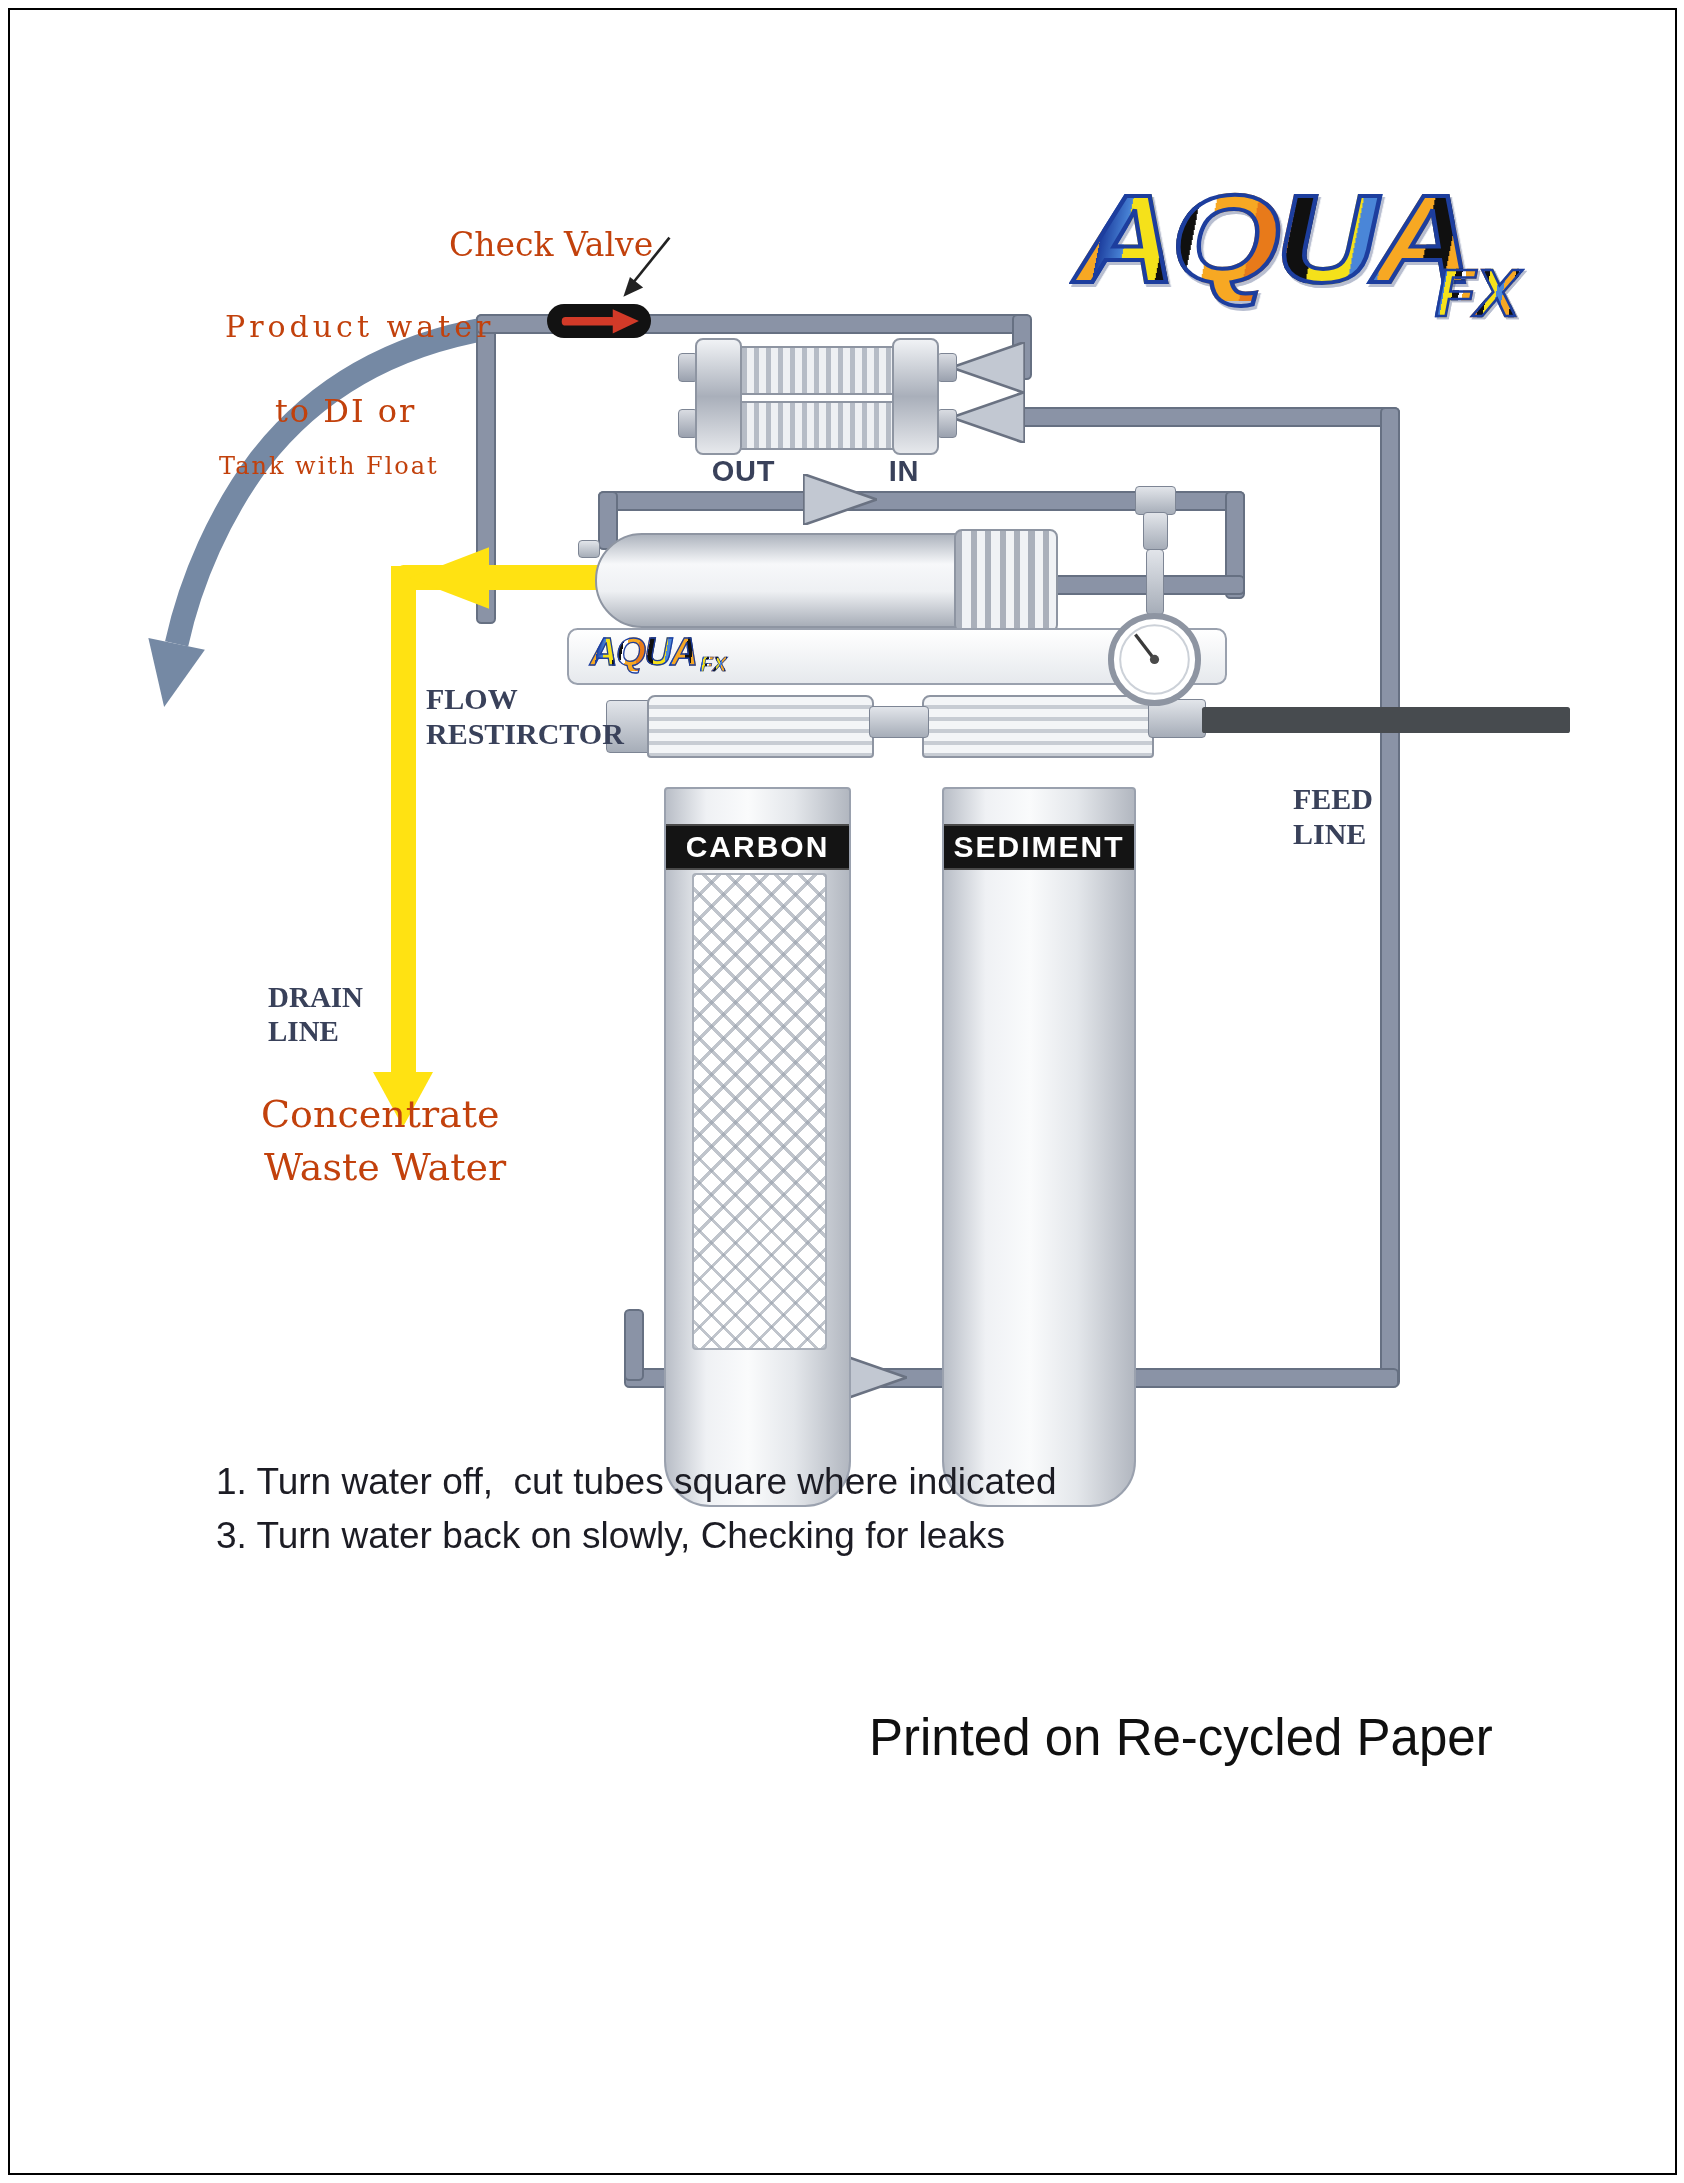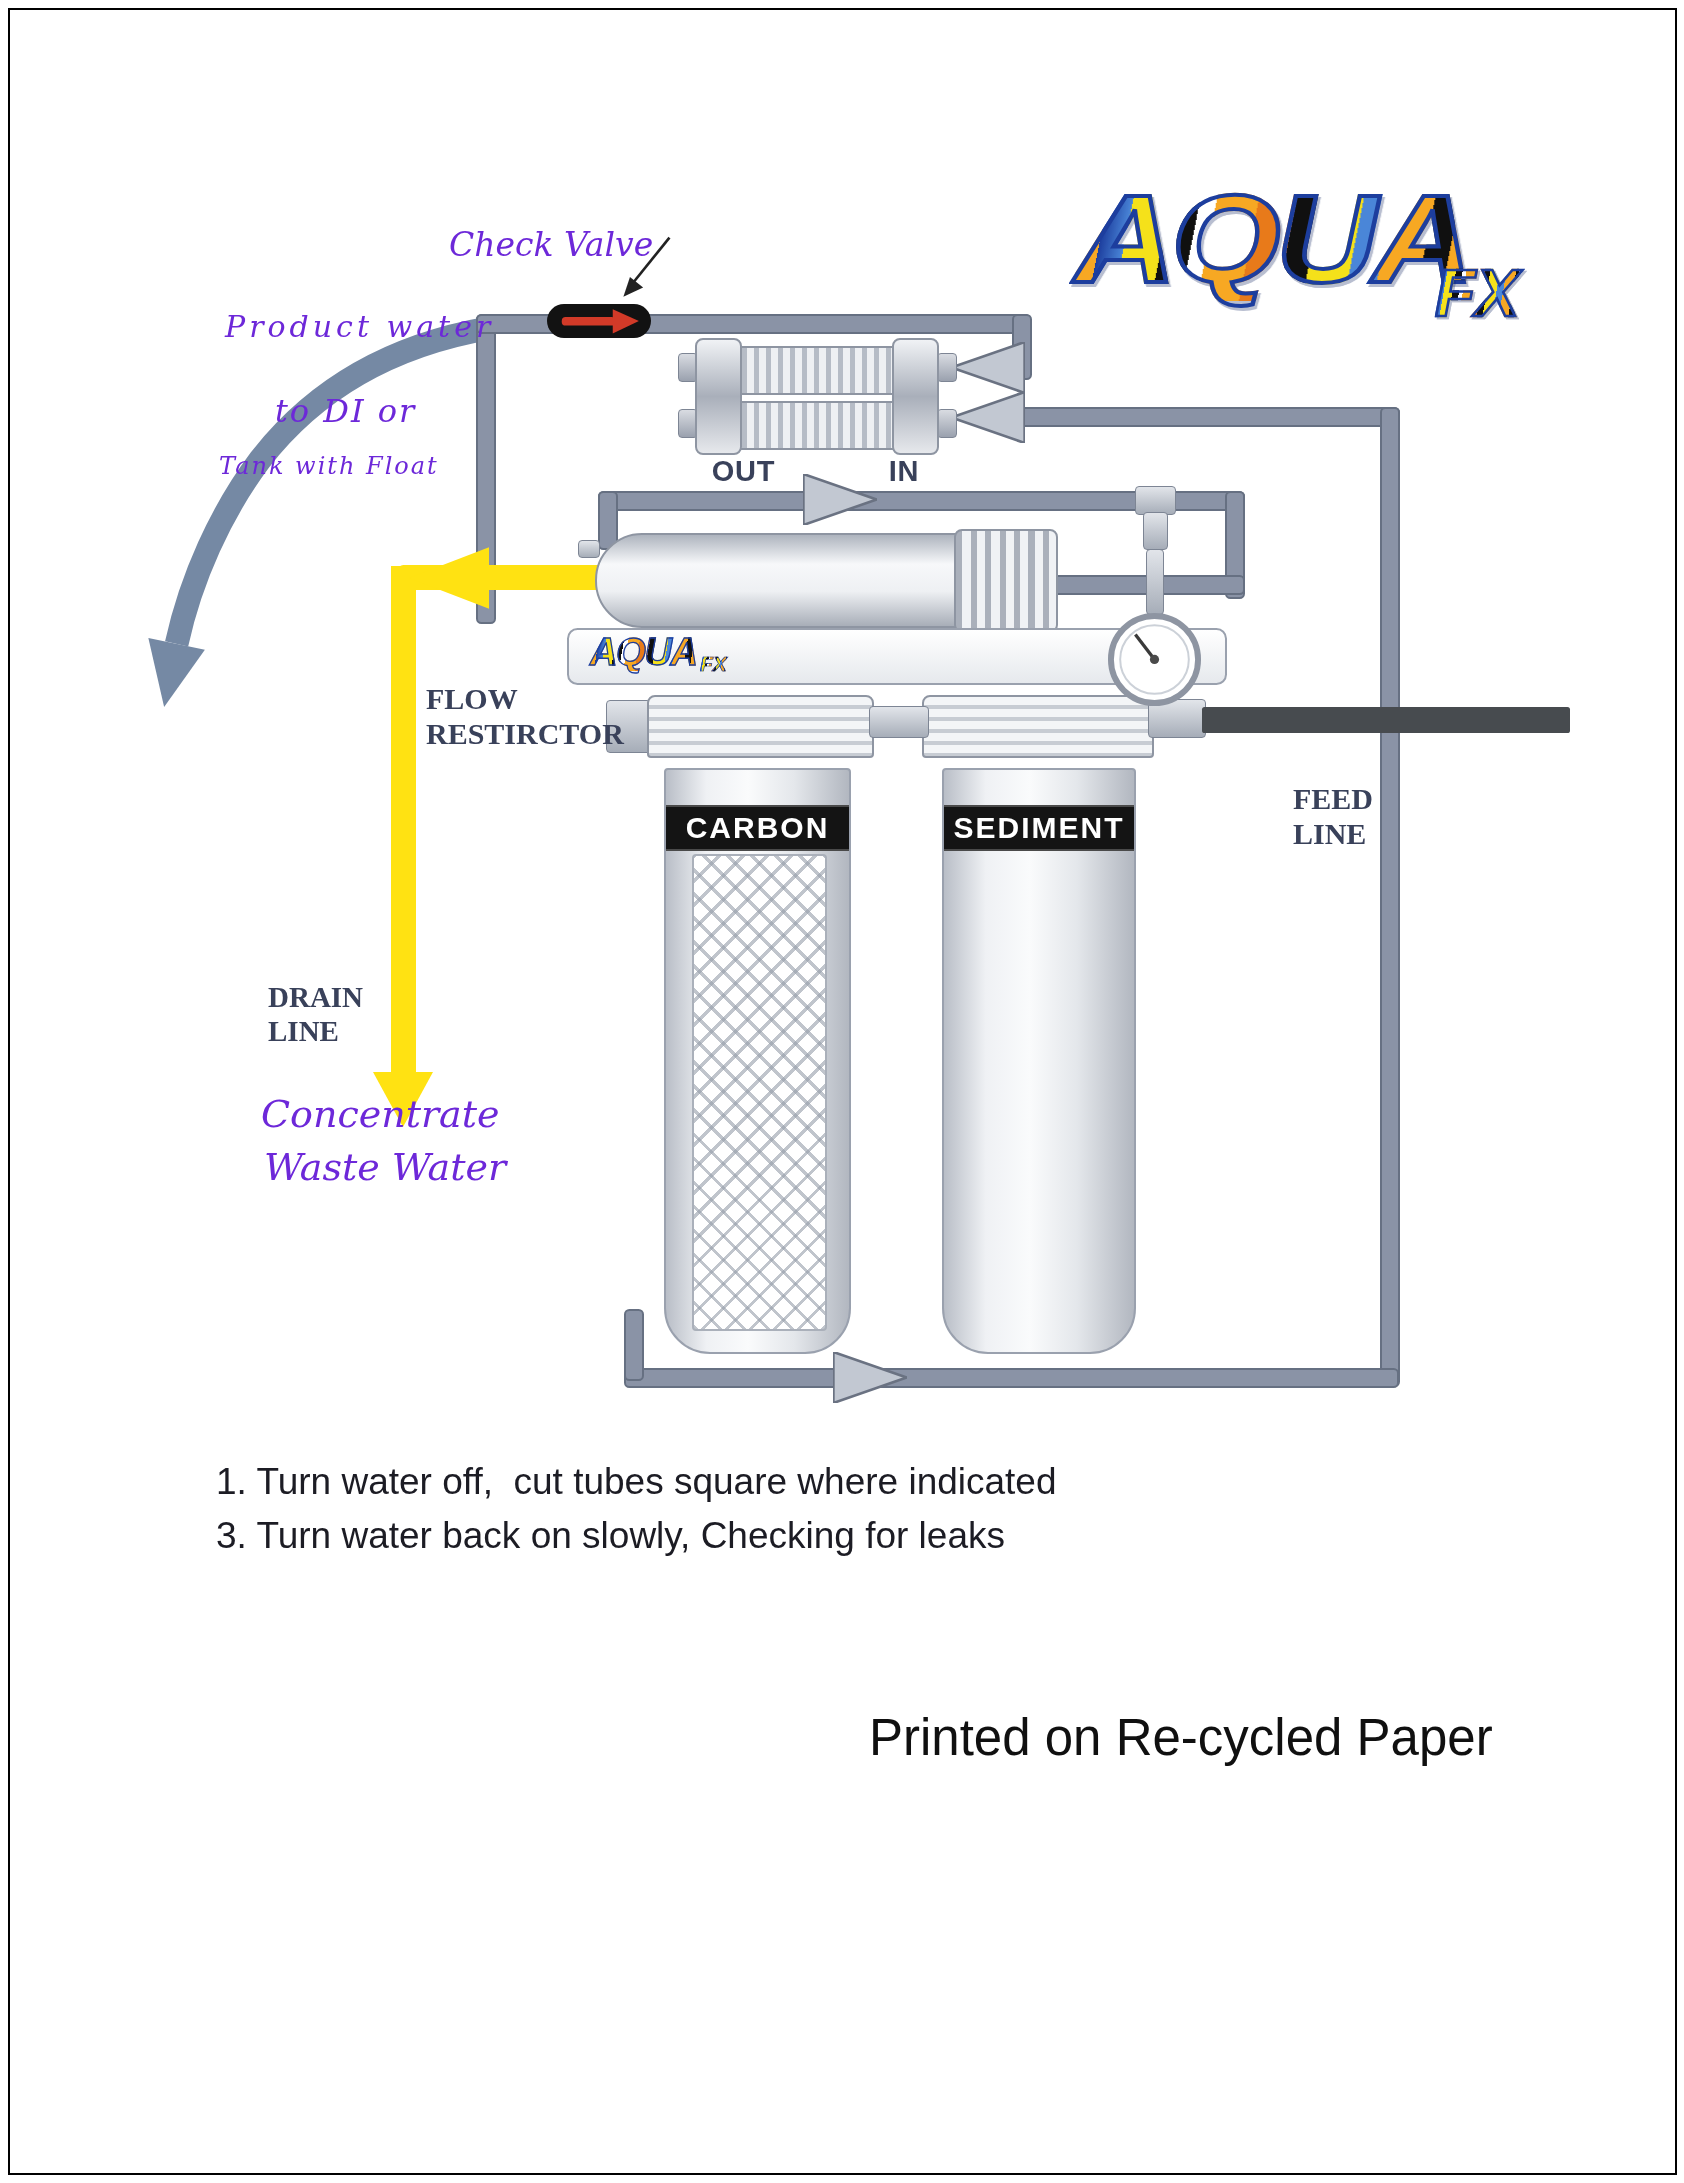--- a/index.html
+++ b/index.html
@@ -68,42 +68,42 @@
     position:absolute; left:567px; top:628px; width:660px; height:57px; box-sizing:border-box;
     background: linear-gradient(180deg,#ffffff,#e6e9ed);
     border:2.6px solid #9aa1ae; border-radius:10.5px; z-index:4;
   }
   .filter-cap {
     position:absolute; box-sizing:border-box; height:63px; top:695px;
     background: repeating-linear-gradient(180deg,#f3f5f7 0 8px,#c7ccd3 8px 12px);
     border:2px solid #8e95a2; border-radius:8px 8px 4px 4px; z-index:4;
   }
   .filter-body {
-    position:absolute; box-sizing:border-box; top:768px; height:586px;
+    position:absolute; box-sizing:border-box; top:787px; height:720px;
     background: linear-gradient(90deg,#b9bec7 0%,#eff1f4 22%,#fafbfc 45%,#e4e7eb 70%,#b2b7c0 100%);
     border:2px solid #9aa1ae; border-radius:4px 4px 46px 46px; z-index:4; overflow:hidden;
   }
   .label-band {
     position:absolute; left:-2px; right:-2px; top:35px; height:42px;
     background:#141414; color:#ffffff; display:flex; align-items:center; justify-content:center;
     font-weight:bold; font-size:30px; letter-spacing:2px;
     border-top:2px solid #4a4a4a; border-bottom:2px solid #4a4a4a;
   }
   .lattice {
     position:absolute; left:26px; top:84px; width:135px; height:477px; box-sizing:border-box;
     background-color:#ffffff;
     background-image:
       repeating-linear-gradient(45deg, rgba(150,158,170,.6) 0 3.3px, transparent 3.3px 17px),
       repeating-linear-gradient(-45deg, rgba(150,158,170,.6) 0 3.3px, transparent 3.3px 17px);
     border:2px solid #aab0ba; border-radius:4px;
   }
   
   .hand {
-    position:absolute; font-family:"DejaVu Serif", serif; font-style:italic;
-    color:#6d28d9; z-index:7; white-space:nowrap;
+    position:absolute; font-family:"DejaVu Serif", serif; 
+    color:#c2410c; z-index:7; white-space:nowrap;
   }
   .navy-label {
     position:absolute; font-family:"Liberation Serif", serif; font-weight:bold;
     color: var(--label-navy, #39415a); text-align:left; line-height:1.18; z-index:7;
     white-space:nowrap;
   }
   .port-label {
     position:absolute; font-weight:bold; font-size:29px; color:var(--label-navy, #39415a);
     text-align:center; z-index:7; letter-spacing:0.7px;
   }

